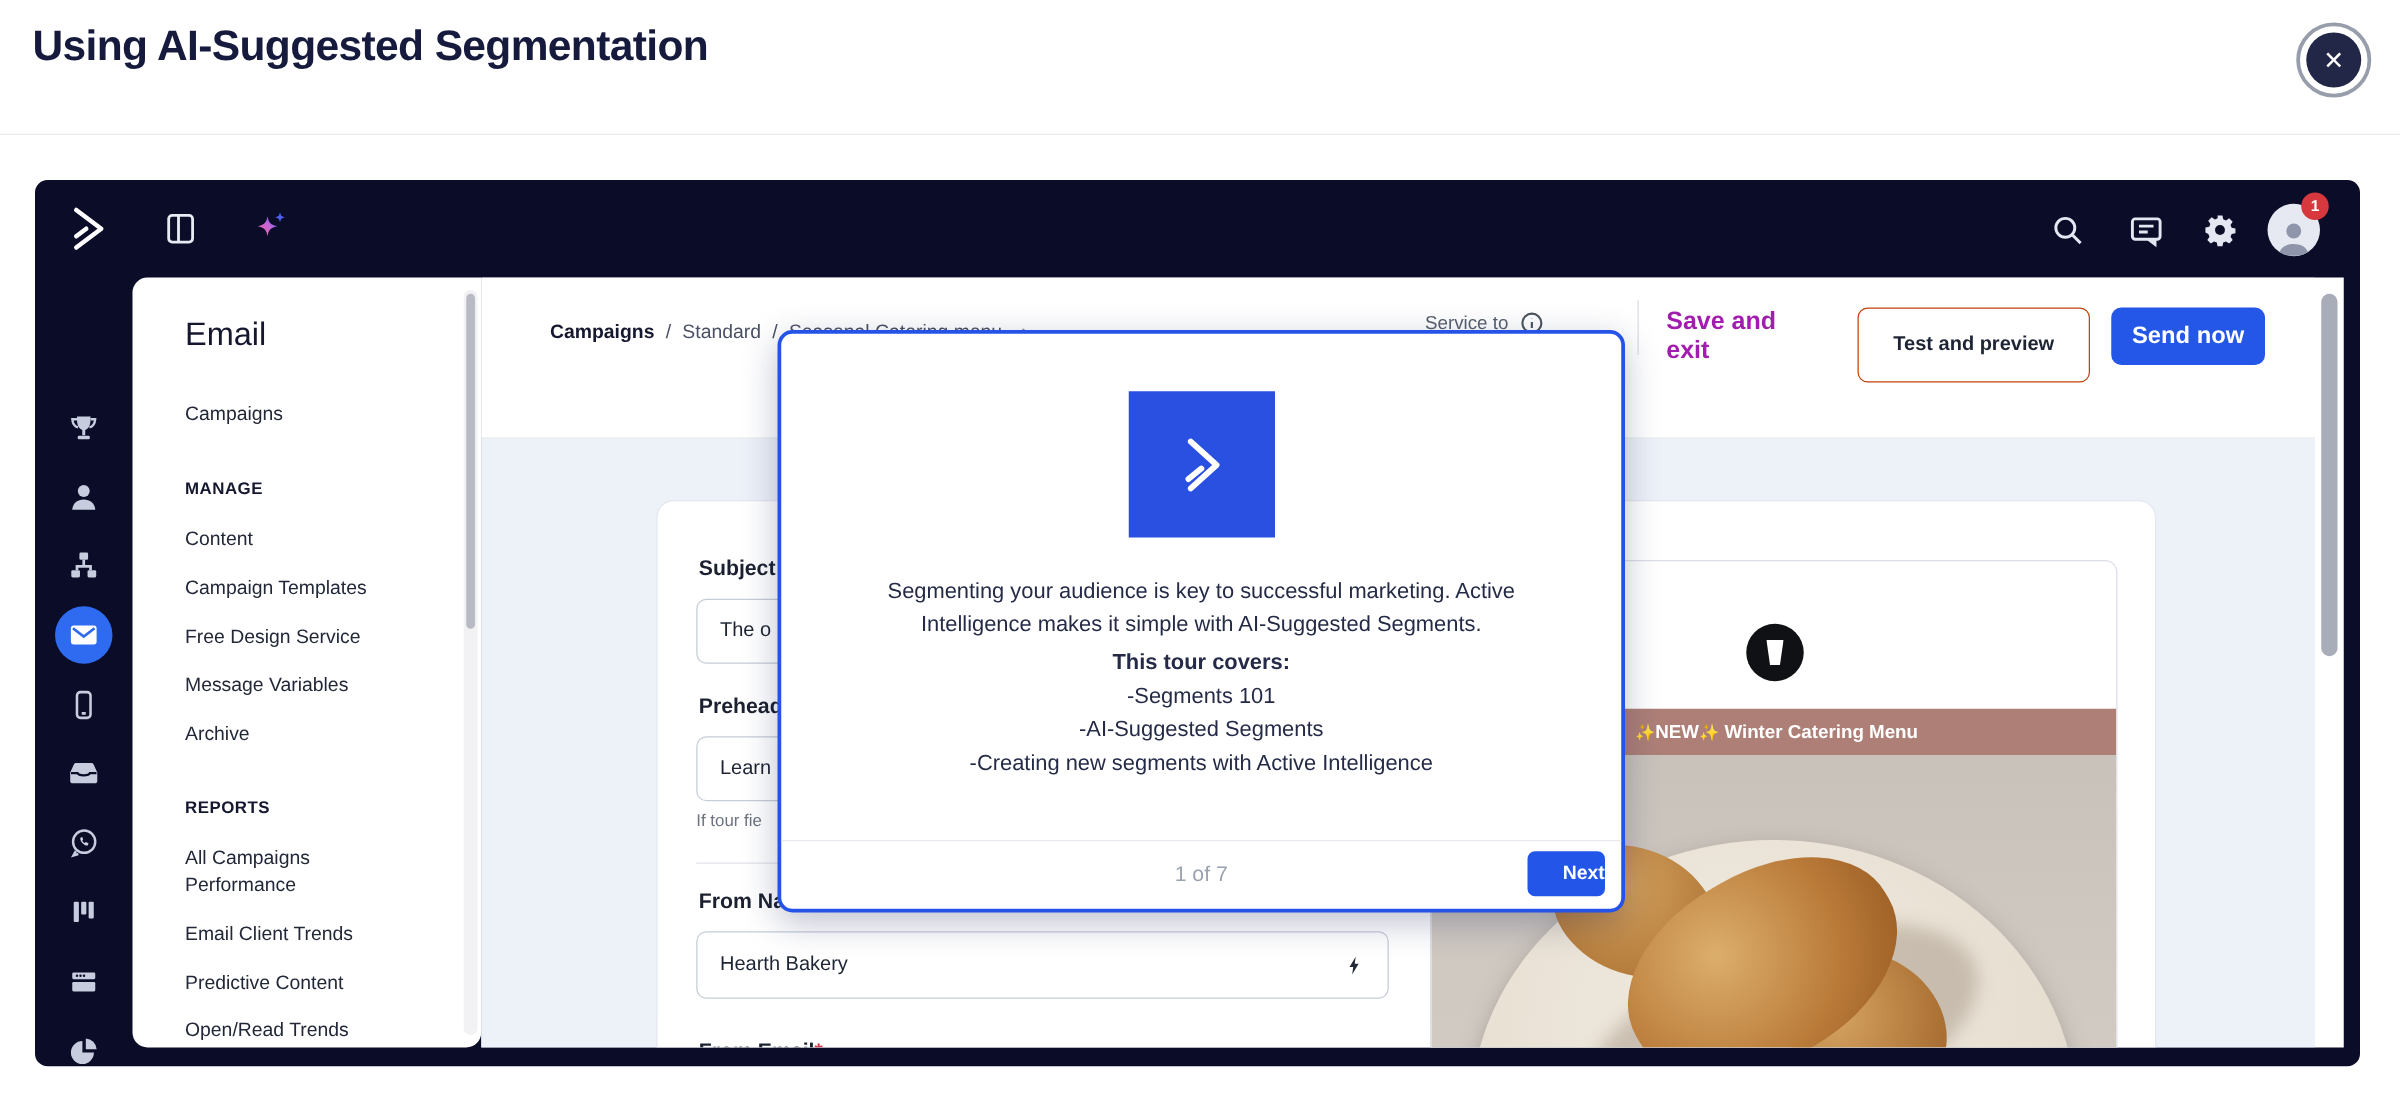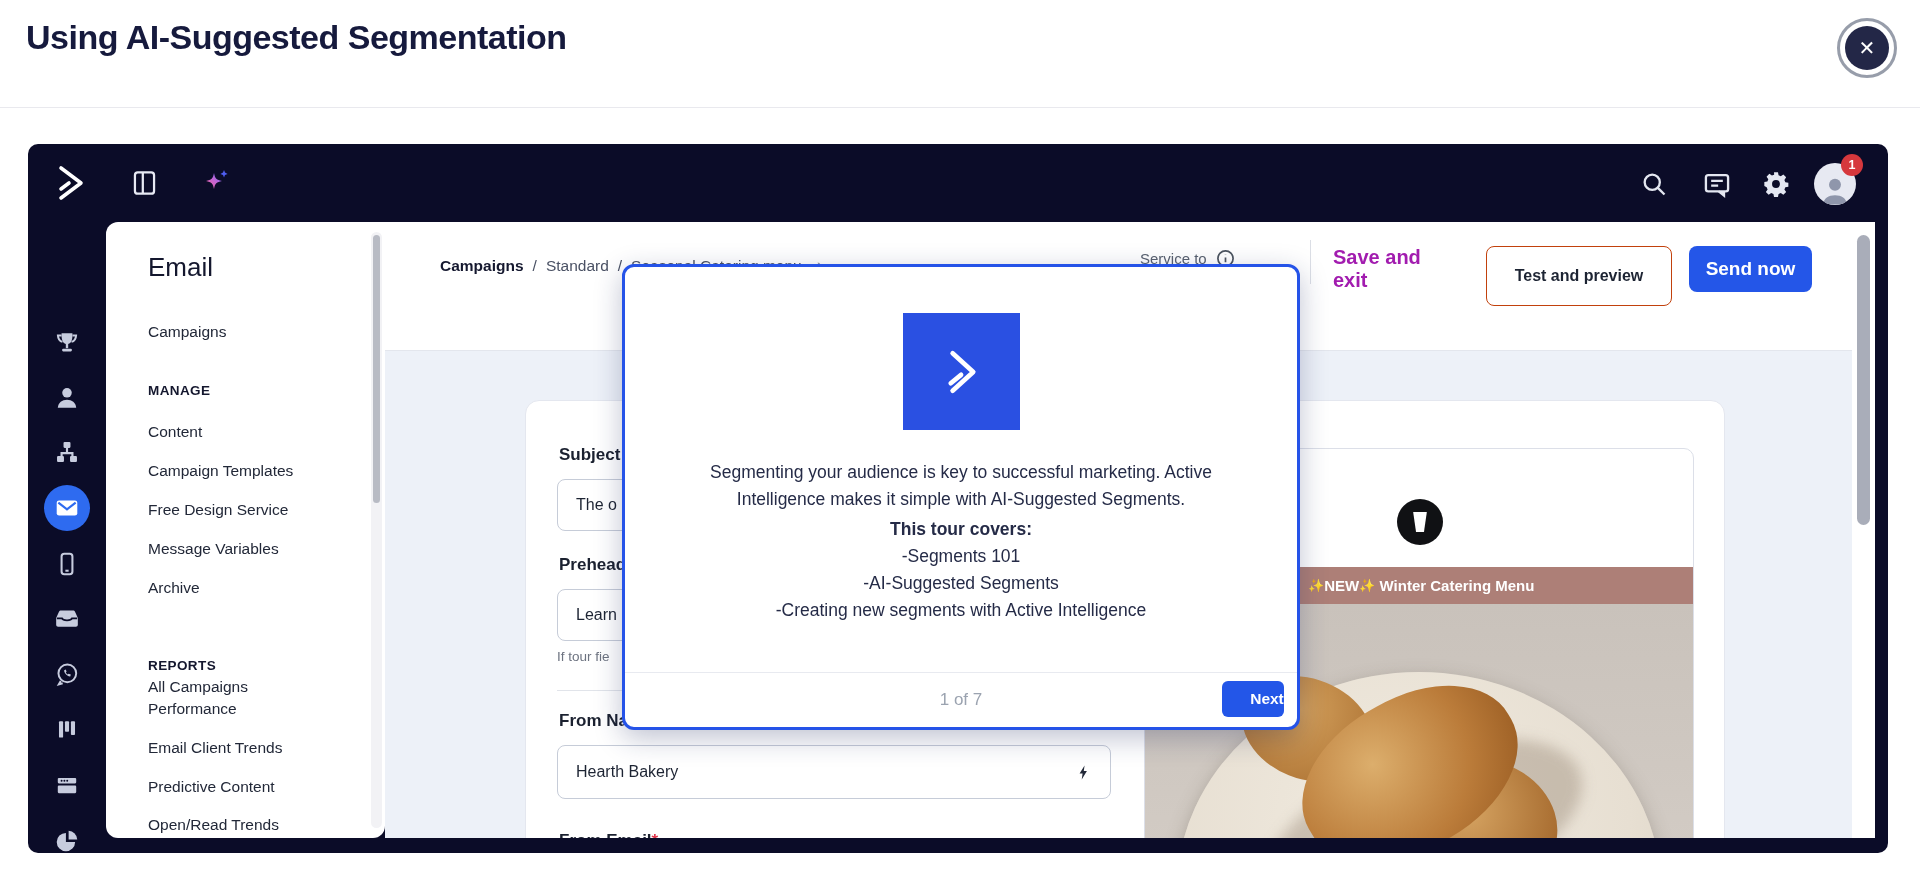--- a/index.html
+++ b/index.html
@@ -194,21 +194,21 @@
 
   <div class="abs sidebar">
     <div class="side-head">Email</div>
     <div class="side-item" style="top:101px;">Campaigns</div>
     <div class="side-sec" style="top:161px;">MANAGE</div>
     <div class="side-item" style="top:201px;">Content</div>
     <div class="side-item" style="top:240px;">Campaign Templates</div>
     <div class="side-item" style="top:279px;">Free Design Service</div>
     <div class="side-item" style="top:318px;">Message Variables</div>
     <div class="side-item" style="top:357px;">Archive</div>
-    <div class="side-sec" style="top:436px;">REPORTS</div>
+    <div class="side-sec" style="top:416px;">REPORTS</div>
     <div class="side-item side-wrap" style="top:454px;">All Campaigns Performance</div>
     <div class="side-item" style="top:517px;">Email Client Trends</div>
     <div class="side-item" style="top:556px;">Predictive Content</div>
     <div class="side-item" style="top:594px;">Open/Read Trends</div>
     <div class="side-scroll">
         <div class="side-thumb"></div>
       </div>
   </div>
 
   <div class="abs main">

